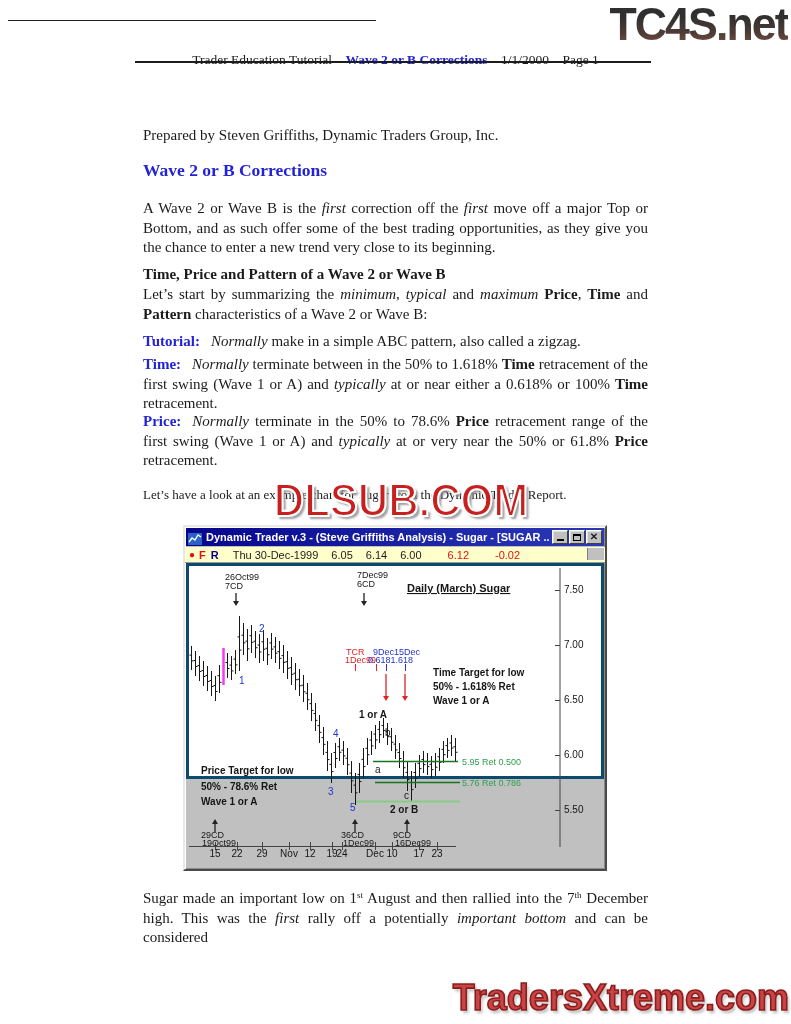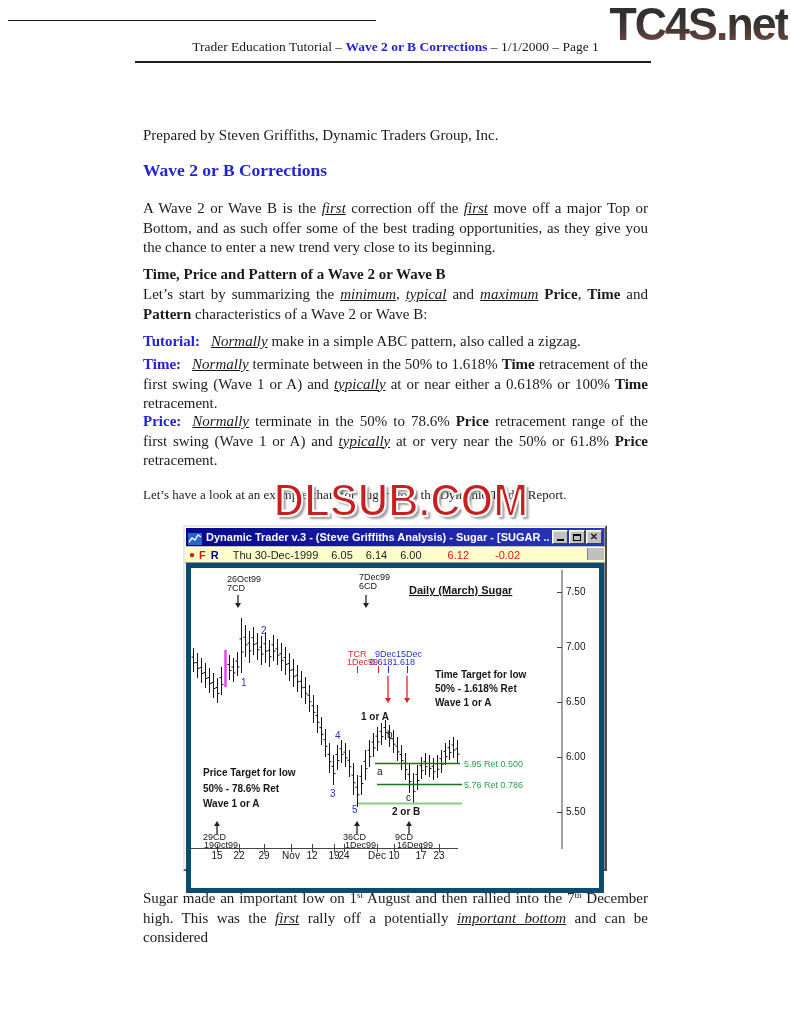--- a/index.html
+++ b/index.html
@@ -1,21 +1,21 @@
 <!DOCTYPE html>
 <html><head>
 <meta charset="utf-8">
 <style>
   html,body{margin:0;padding:0;background:#e8e8e8;}
   .page{position:relative;width:791px;height:1024px;background:#ffffff;margin:0 auto;
         font-family:"Liberation Serif",serif;color:#1b1b1b;overflow:hidden;}
   .abs{position:absolute;}
   
   .topline{left:8px;top:20px;width:368px;height:1px;background:#222;}
-  .hdr{left:143px;top:39px;width:505px;text-align:center;font-size:13.5px;}
+  .hdr{left:143px;top:52px;width:505px;text-align:center;font-size:13.5px;}
   .hdr .hl{color:#2323d6;font-weight:bold;}
   .hdr-rule{left:135px;top:61px;width:516px;height:2px;background:#1c1c1c;}
   
   .tc4s{right:3px;top:-4px;font-family:"Liberation Sans",sans-serif;font-weight:bold;
         font-size:47px;letter-spacing:-2px;transform:scaleX(.95);transform-origin:right top;
         background:linear-gradient(180deg,#303030 38%,#4e3c36 68%,#935a4d 100%);
         -webkit-background-clip:text;background-clip:text;-webkit-text-fill-color:transparent;}
   .dlsub{left:248px;top:477px;width:306px;text-align:center;z-index:9;
          font-family:"Liberation Sans",sans-serif;font-weight:bold;font-size:42px;
          color:#c81f1f;-webkit-text-stroke:2px #ffffff;
@@ -23,21 +23,21 @@
   .txtreme{right:2px;top:977px;font-family:"Liberation Sans",sans-serif;font-weight:bold;
            font-size:36px;color:#c94545;-webkit-text-stroke:1.6px #8a1c1c;
            text-shadow:0 0 2px #fff,0 0 4px #eee,2px 3px 3px #b5b5b5;letter-spacing:0;}
   
   .title{left:143px;top:88px;font-size:31px;font-weight:bold;font-style:italic;color:#2323d6;}
   .byline{left:143px;top:127px;font-size:15px;}
   .sect{left:143px;top:160px;font-size:17.5px;font-weight:bold;color:#2323d6;}
   .body{width:505px;left:143px;font-size:15px;line-height:19.5px;text-align:justify;}
   .h3{left:143px;top:266px;font-size:15px;font-weight:bold;text-align:right;}
   .spec-label{color:#2323d6;font-weight:bold;margin-right:11px;}
-  .rt-i{font-style:italic;text-decoration:underline;} .rt-b{font-weight:bold;}
+  .rt-i{font-style:italic;} .rt-b{font-weight:bold;}
   .rt-sup{font-size:9px;vertical-align:5px;}
   .leadin{left:143px;top:487px;width:520px;font-size:13px;white-space:nowrap;overflow:hidden;}
   .closing{top:886px;}
   .footer{left:143px;top:934px;width:505px;text-align:center;font-size:13.5px;}
   
   .window{left:183px;top:525px;width:424px;height:346px;background:#c0c0c0;z-index:5;
           border:2px solid;border-color:#e8e8e8 #4a4a4a #4a4a4a #e8e8e8;
           box-shadow:inset 1px 1px 0 #fff,inset -1px -1px 0 #8a8a8a;
           font-family:"Liberation Sans",sans-serif;box-sizing:border-box;}
   .titlebar{height:18px;margin:1px;background:linear-gradient(90deg,#06068c,#2b3ab8);
@@ -60,21 +60,21 @@
   .quote{position:relative;height:15px;background:#ffffcc;display:flex;align-items:center;
          font-size:11px;padding:0 4px;border-bottom:1px solid #9a9a9a;}
   .qdot{color:#dd1111;font-size:10px;margin-right:4px;}
   .qf{color:#dd1111;font-weight:bold;margin-right:5px;}
   .qr{color:#000085;font-weight:bold;}
   .qdate{margin-left:14px;}
   .qnum{margin-left:13px;}
   .qneg{margin-left:26px;color:#dd1111;}
   .qcap{position:absolute;right:1px;top:1px;width:16px;height:12px;background:#c0c0c0;
         border-left:1px solid #808080;}
-  .chartarea{margin:0 1px 1px 1px;background:#fff;border:5px solid #0c4a6e;height:330px;box-sizing:border-box;}
+  .chartarea{margin:0 1px 1px 1px;background:#fff;border:3px solid #0c4a6e;height:216px;box-sizing:border-box;}
   svg text{font-family:"Liberation Sans",sans-serif;}
 </style>
 </head>
 <body>
 
 <div class="page">
 
   <div class="abs topline"></div>
   <div class="abs tc4s">TC4S.net</div>
 
@@ -415,14 +415,15 @@
           <text x="153" y="291" fill="#161616" font-size="10" font-weight="normal" text-anchor="middle" text-decoration="none">24</text>
           <text x="186" y="291" fill="#161616" font-size="10" font-weight="normal" text-anchor="middle" text-decoration="none">Dec</text>
           <text x="203" y="291" fill="#161616" font-size="10" font-weight="normal" text-anchor="middle" text-decoration="none">10</text>
           <text x="230" y="291" fill="#161616" font-size="10" font-weight="normal" text-anchor="middle" text-decoration="none">17</text>
           <text x="248" y="291" fill="#161616" font-size="10" font-weight="normal" text-anchor="middle" text-decoration="none">23</text>
         </svg>
     </div>
   </div>
 
   <p class="abs body closing" style="margin:0"><span>Sugar made an important low on 1</span><span class="rt-sup">st</span><span> August and then rallied into the 7</span><span class="rt-sup">th</span><span> December high. This was the </span><span class="rt-i">first</span><span> rally off a potentially </span><span class="rt-i">important bottom</span><span> and can be considered</span></p>
+  <div class="abs txtreme">TradersXtreme.com</div>
 
 </div>
 
 </body></html>

